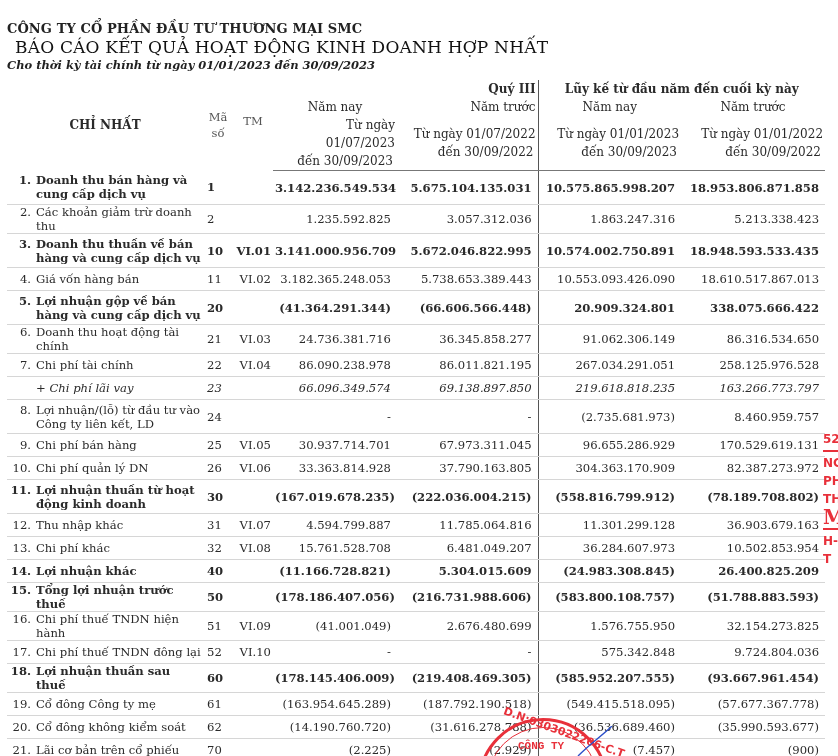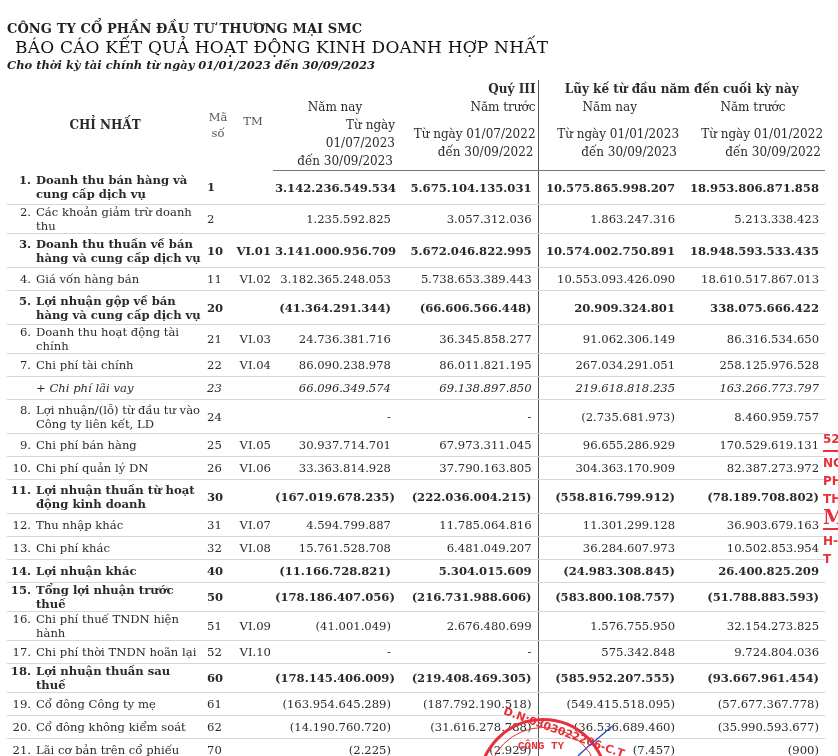--- a/index.html
+++ b/index.html
@@ -351,21 +351,21 @@
         <td class="tm">VI.09</td>
         <td class="num">(41.001.049)</td>
         <td class="num vsep">2.676.480.699</td>
         <td class="num">1.576.755.950</td>
         <td class="num">32.154.273.825</td>
       </tr>
       <tr class="row h1">
         <td>
           <div class="name">
             <span class="idx">17.</span>
-            <span class="txt">Chi phí thời TNDN hoãn lại</span>
+            <span class="txt">Chi phí thuế TNDN đông lại</span>
           </div>
         </td>
         <td class="code">52</td>
         <td class="tm">VI.10</td>
         <td class="num">-</td>
         <td class="num vsep">-</td>
         <td class="num">575.342.848</td>
         <td class="num">9.724.804.036</td>
       </tr>
       <tr class="row h1 bold">

